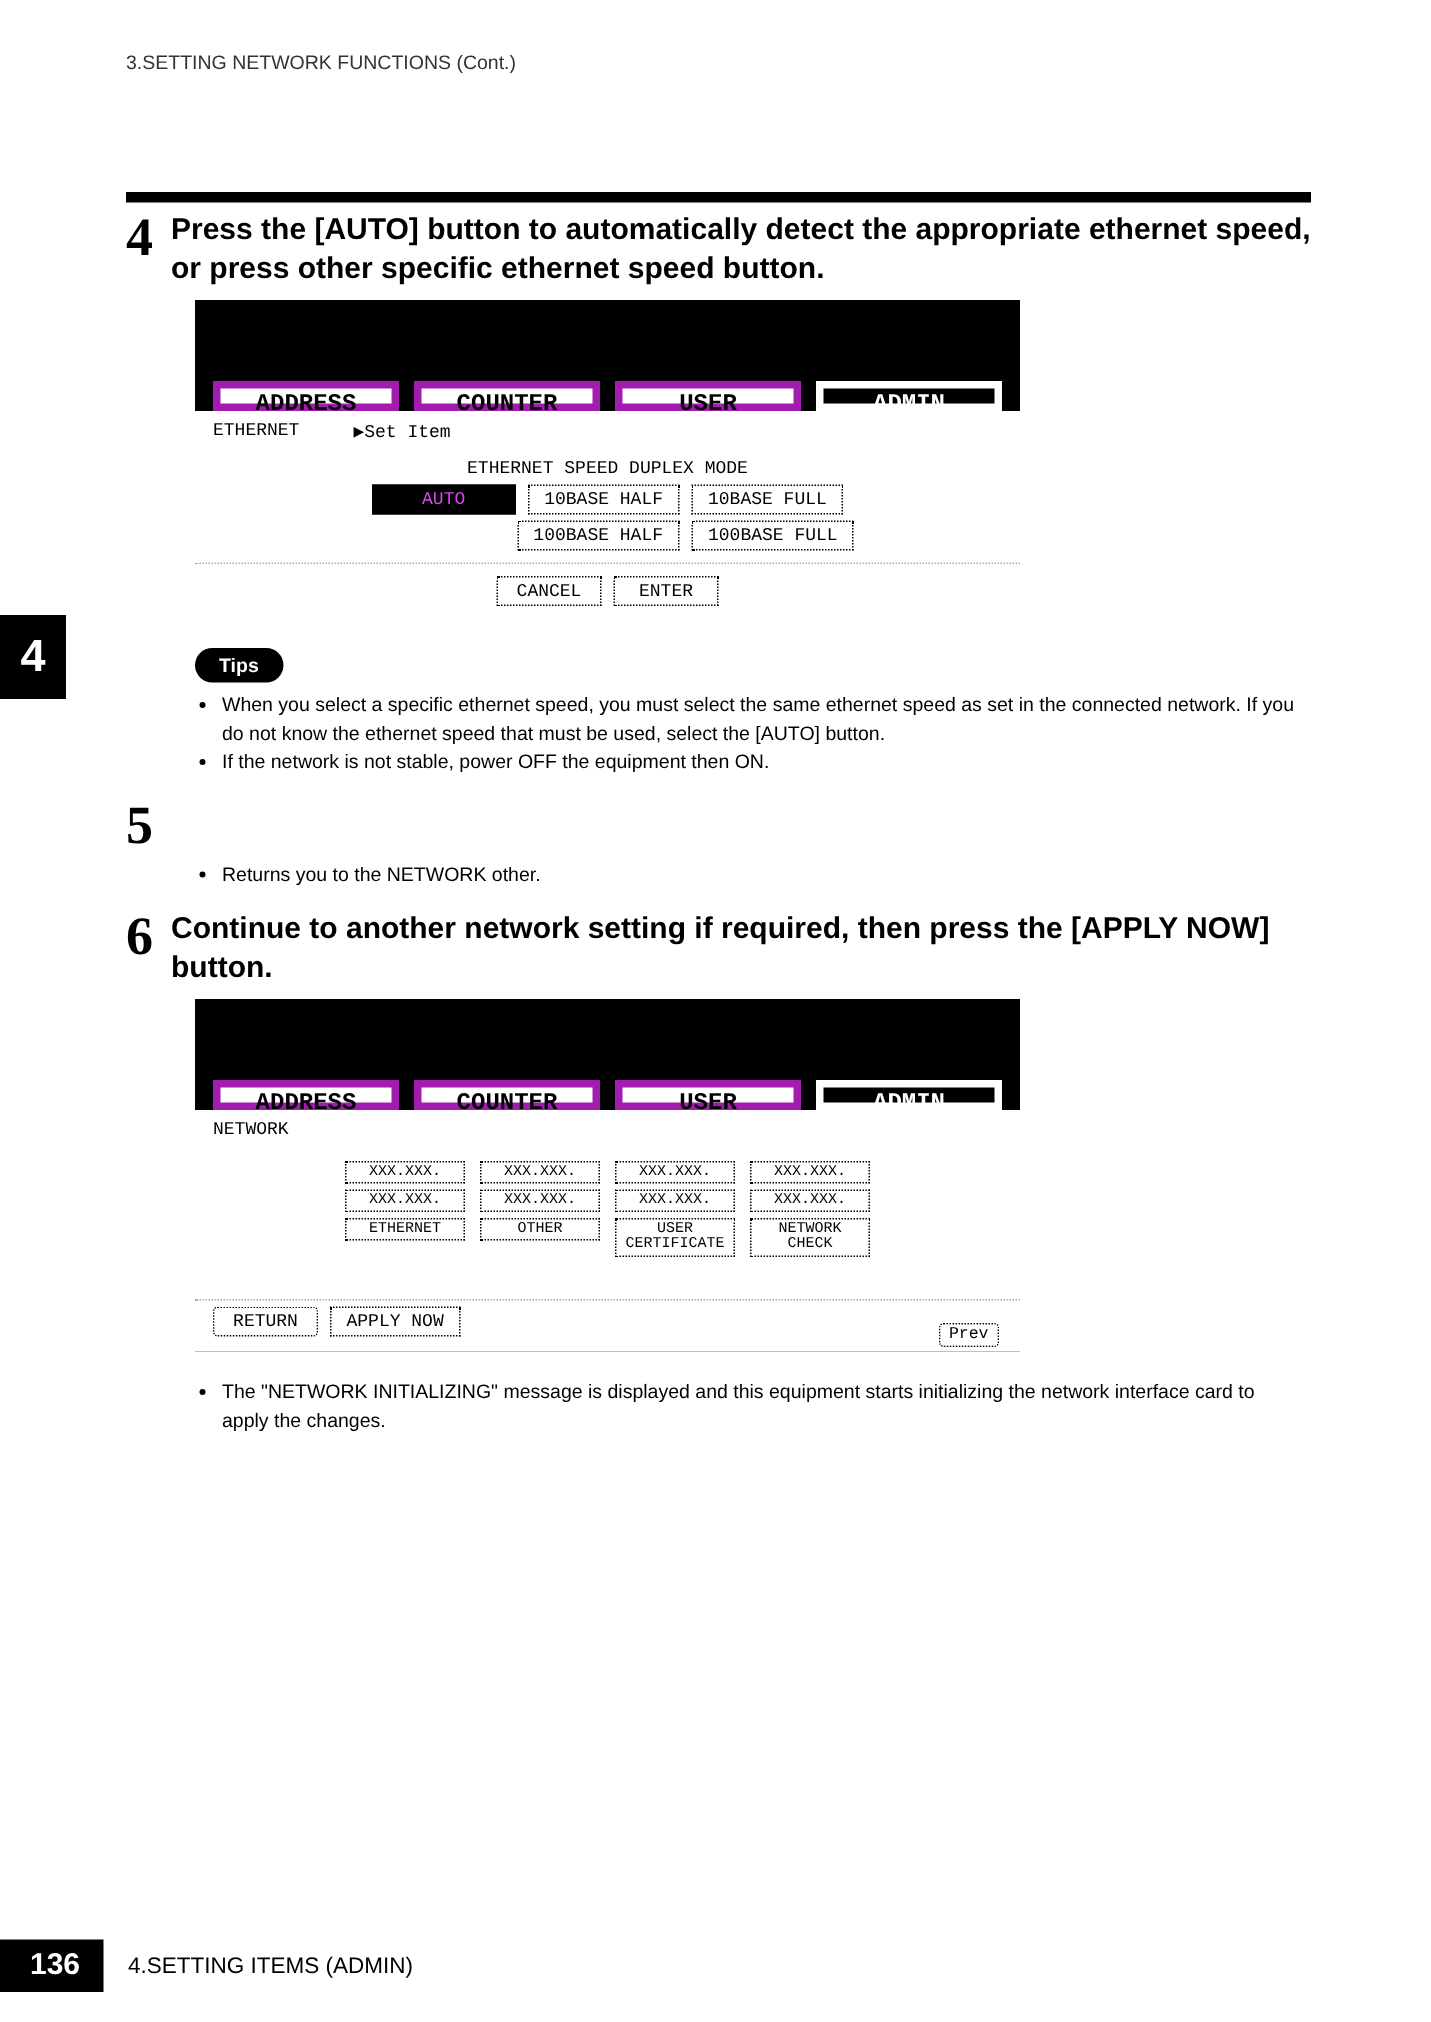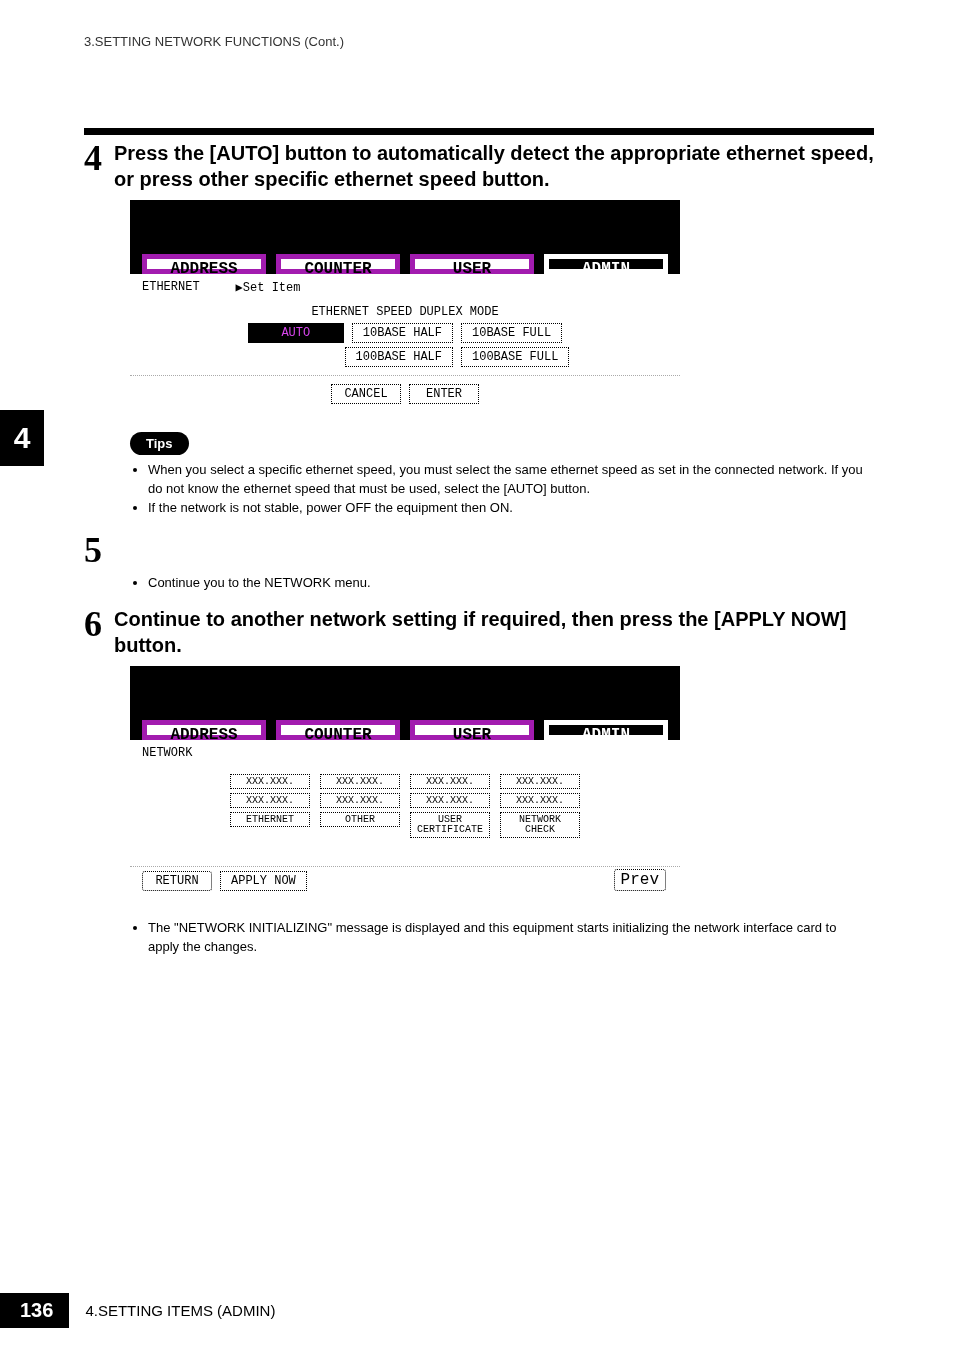--- a/index.html
+++ b/index.html
@@ -109,21 +109,21 @@
   }
   .shot .btn.inv { background: #000; color: #d946ef; border: 1px solid #000; }
   .shot hr { border: none; border-top: 1px dotted #aaa; margin: 8px -12px; }
   .shot .footerbtns { display: flex; justify-content: center; gap: 8px; }
   
   .shot .grid { display: flex; gap: 10px; margin: 14px 0 18px 0; justify-content: center; }
   .shot .col { display: flex; flex-direction: column; gap: 4px; }
   .shot .small { min-width: 80px; font-size: 10px; padding: 1px 6px; }
   .shot .multiline { line-height: 1; padding: 2px 6px; }
   .shot .bbtm { display: flex; gap: 8px; padding: 4px 12px 10px 12px; background:#fff; font-family:"Courier New",monospace; font-size:12px; position:relative; border-top:1px dotted #aaa;}
-  .shot .prev { position: absolute; right: 14px; top: 2px; border:1px dotted #000; font-size:16px; padding:1px 6px; border-radius:3px; }
+  .shot .prev { position: absolute; right: 14px; top: 15px; border:1px dotted #000; font-size:11px; padding:1px 6px; border-radius:3px; }
   .tips-pill {
     display: inline-block;
     background: #000;
     color: #fff;
     font-size: 13px;
     font-weight: bold;
     padding: 4px 16px;
     border-radius: 14px;
     margin-left: 46px;
     margin-bottom: 6px;
@@ -205,21 +205,21 @@
   <ul class="bullets">
     <li>When you select a specific ethernet speed, you must select the same ethernet speed as set in the connected network.  If you do not know the ethernet speed that must be used, select the [AUTO] button.</li>
     <li>If the network is not stable, power OFF the equipment then ON.</li>
   </ul>
 
   
   <div class="step">
     <div class="step-num">5</div>
   </div>
   <ul class="bullets">
-    <li>Continue you to the NETWORK menu.</li>
+    <li>Returns you to the NETWORK other.</li>
   </ul>
 
   
   <div class="step">
     <div class="step-num">6</div>
     <div class="step-title">Continue to another network setting if required, then press the [APPLY NOW] button.</div>
   </div>
 
   
   <div class="shot">

